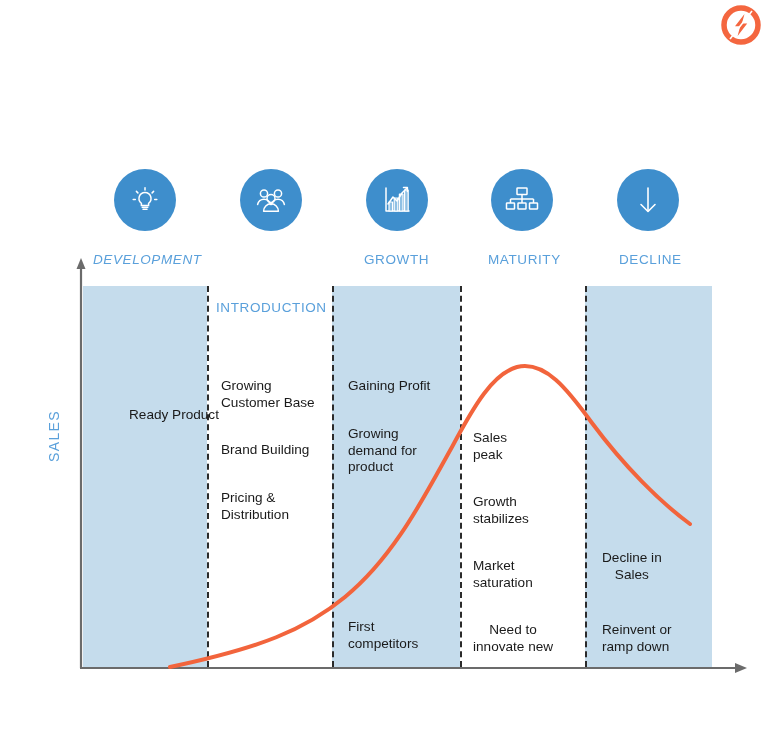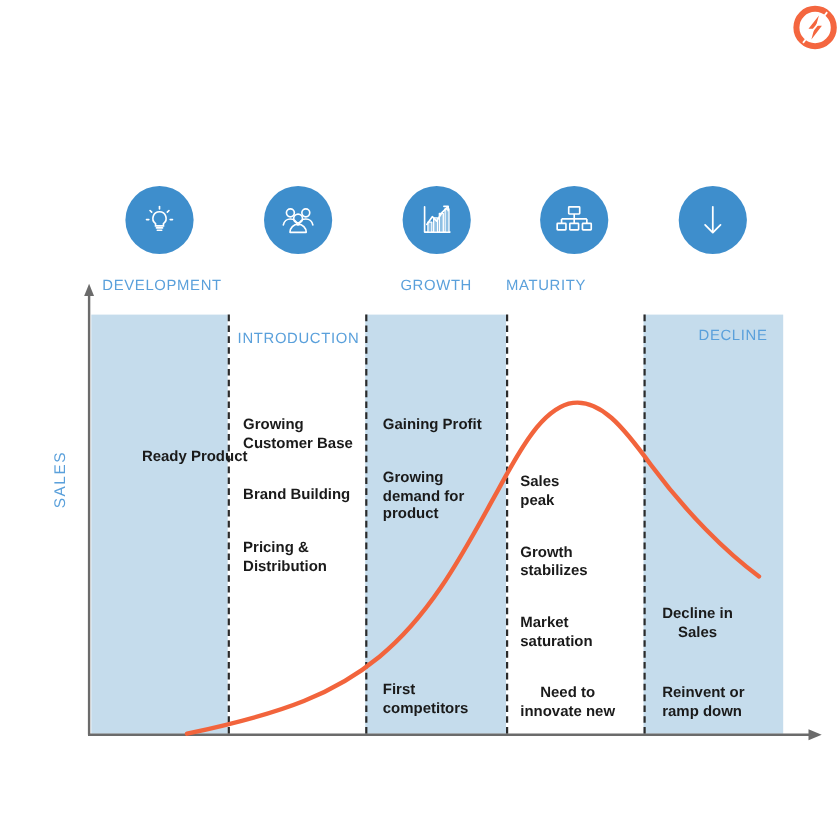--- a/index.html
+++ b/index.html
@@ -83,21 +83,21 @@
     letter-spacing: 1.4px;
     white-space: nowrap;
   }
 
   
   .note {
     position: absolute;
     color: #1a1a1a;
     font-size: 13.6px;
     line-height: 16.5px;
-    font-weight: 700;
+    font-weight: 400;
     white-space: pre-line;
   }
 </style>
 </head>
 <body>
 
 <div id="brand-logo">
   <svg width="44" height="44" viewBox="0 0 44 44">
     <circle cx="22" cy="22" r="17" fill="none" stroke="#f4663f" stroke-width="5.5"></circle>
     <path d="M25.5 11 L16 23.2 L21.2 23.2 L18.6 33 L28.2 20.4 L22.9 20.4 Z" fill="#f4663f"></path>
@@ -187,25 +187,25 @@
 
 <div class="stage-circle" style="left:617px;">
   <svg width="30" height="34" viewBox="0 0 30 34">
     <g fill="none" stroke="#ffffff" stroke-width="1.6" stroke-linecap="round" stroke-linejoin="round">
       <line x1="15" y1="5" x2="15" y2="28"></line>
       <polyline points="8,21.5 15,28.5 22,21.5"></polyline>
     </g>
   </svg>
 </div>
 
-<div class="stage-label" style="left:93px;">DEVELOPMENT</div>
+<div class="stage-label" style="left:93px;font-style:italic;">DEVELOPMENT</div>
 <div class="stage-label" style="left:216px;margin-top:48px;">INTRODUCTION</div>
 <div class="stage-label" style="left:364px;">GROWTH</div>
-<div class="stage-label" style="left:460px;">MATURITY</div>
-<div class="stage-label" style="left:635px;margin-top:45px;">DECLINE</div>
+<div class="stage-label" style="left:488px;">MATURITY</div>
+<div class="stage-label" style="left:619px;">DECLINE</div>
 
 <div class="note" style="left:99px;  top:407px;padding-left:30px;">Ready Product</div>
 <div class="note" style="left:221px; top:378px;">Growing
 Customer Base</div>
 <div class="note" style="left:221px; top:442px;text-align:center;">Brand Building</div>
 <div class="note" style="left:221px; top:490px;">Pricing &amp;
 Distribution</div>
 <div class="note" style="left:348px; top:378px;">Gaining Profit</div>
 <div class="note" style="left:348px; top:426px;">Growing
 demand for

